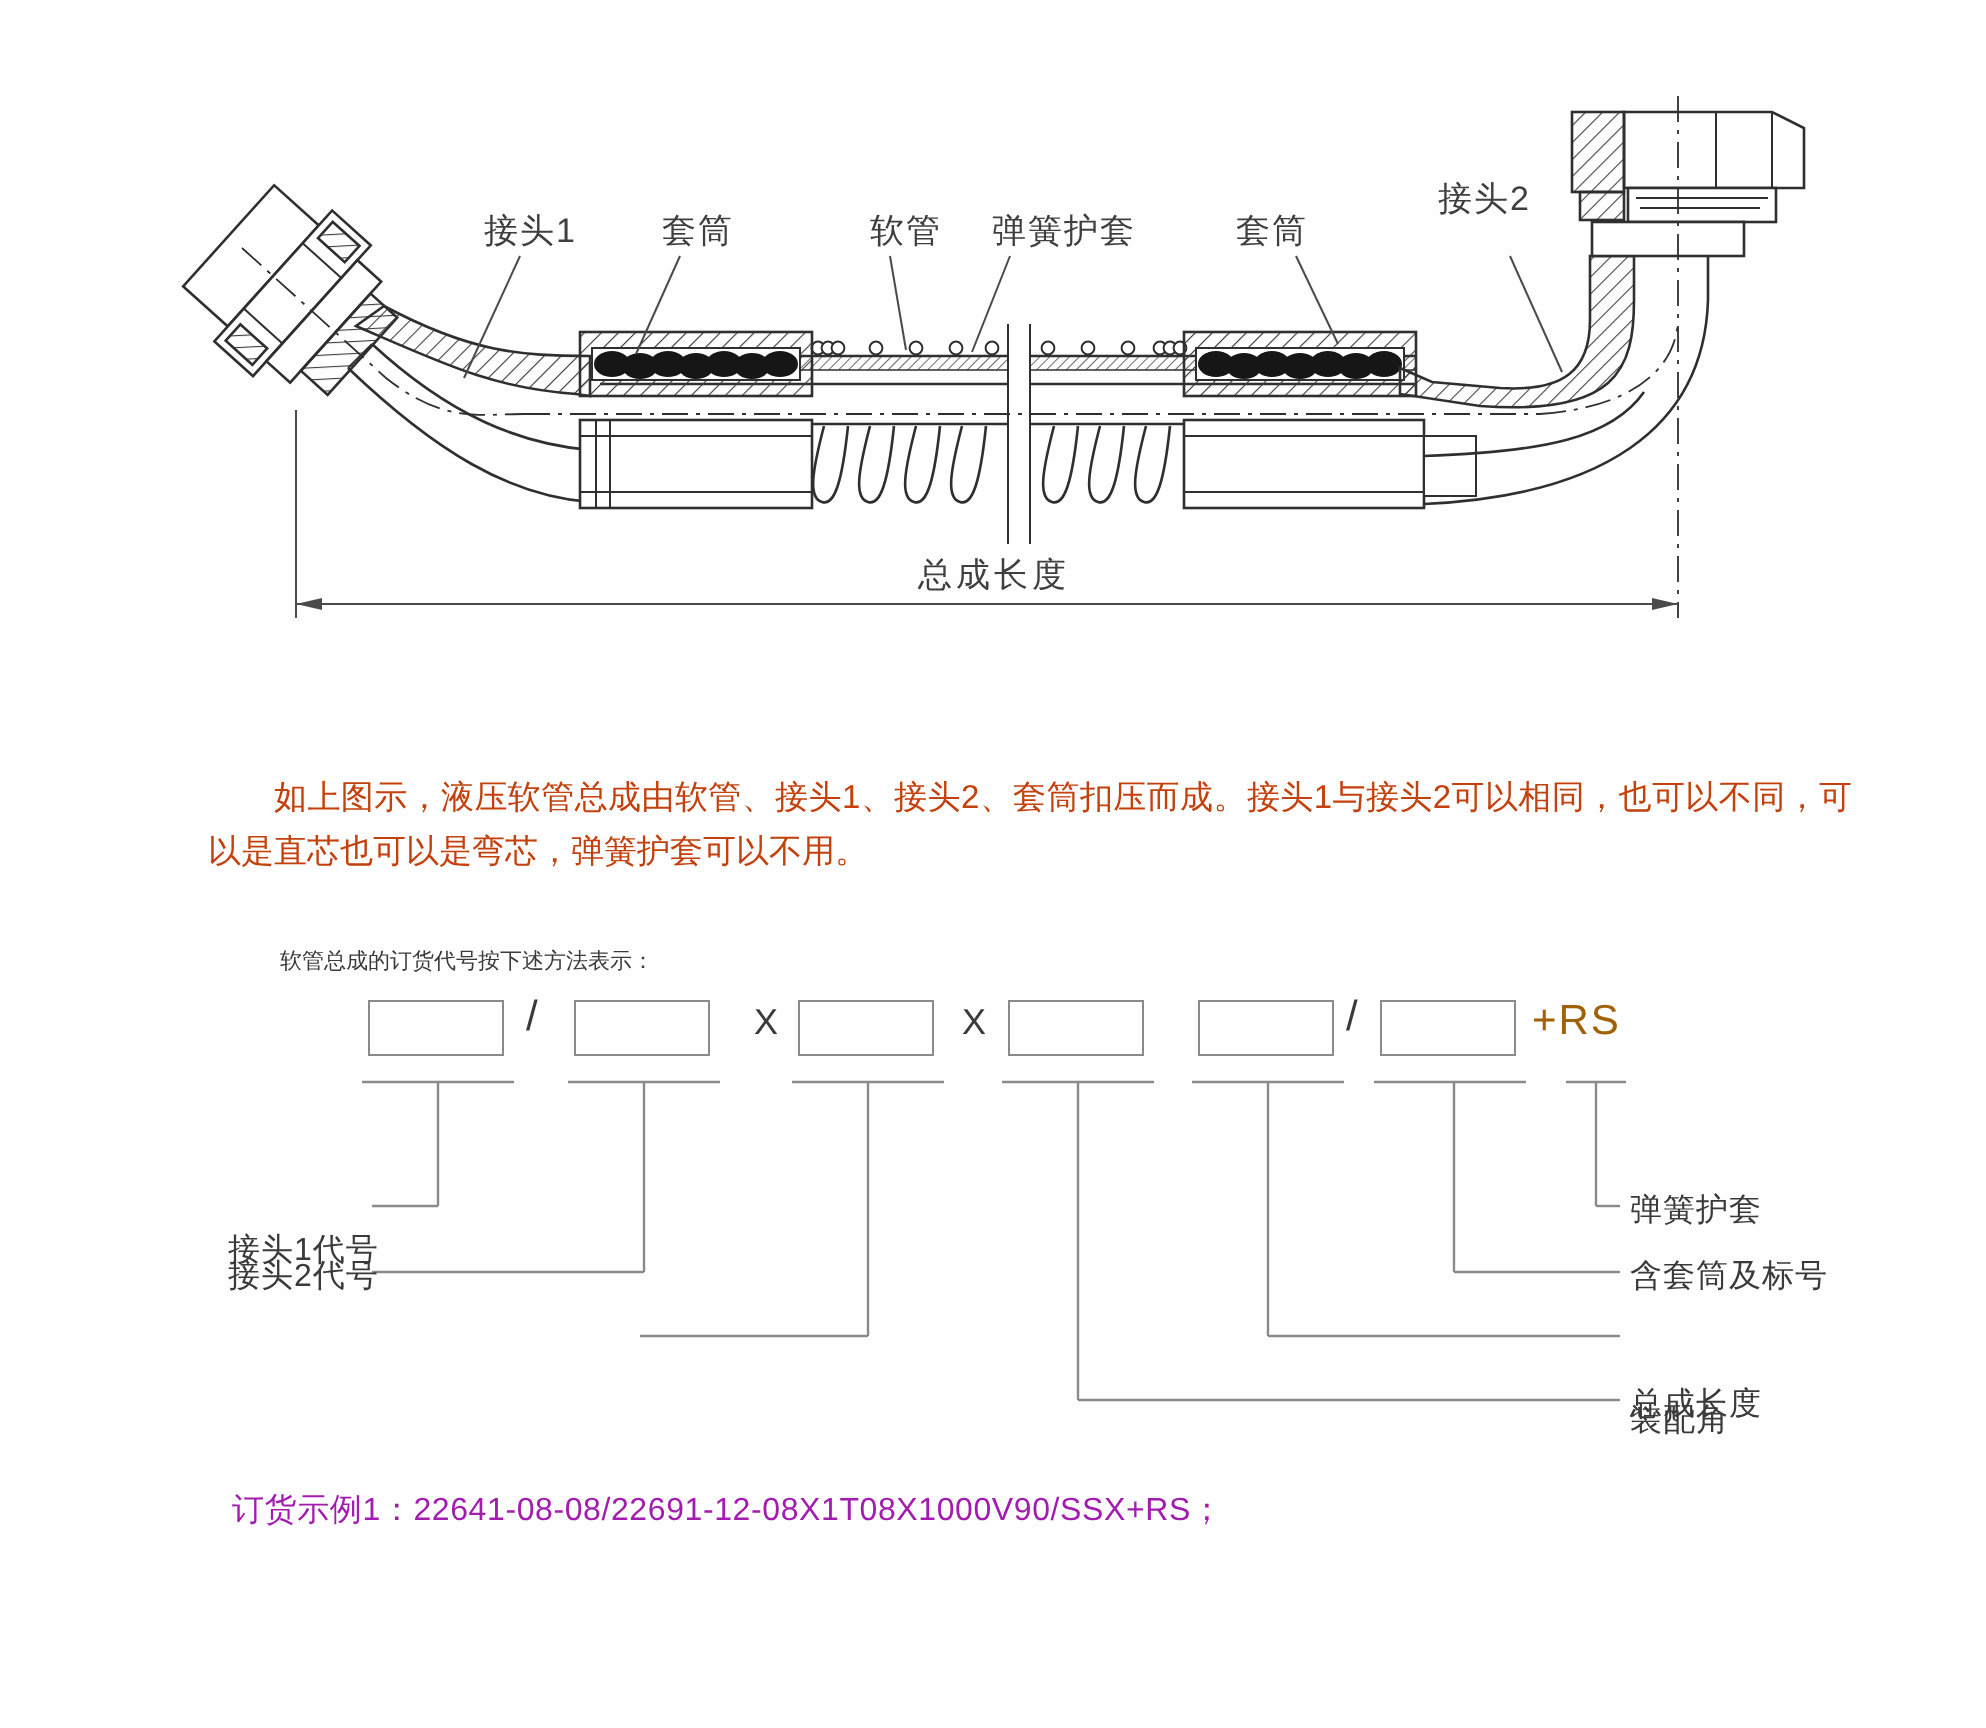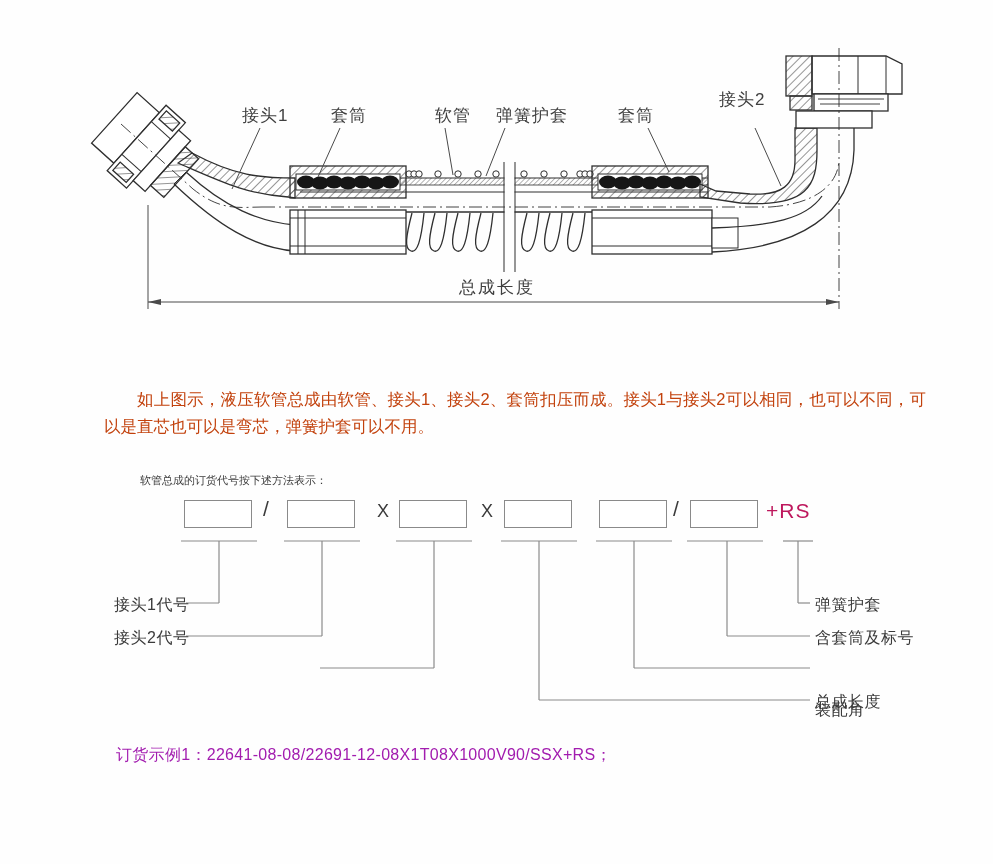--- a/index.html
+++ b/index.html
@@ -20,21 +20,21 @@
     font-size:16.5px;line-height:27px;color:#c2410c;
     text-indent:2em;text-align:justify;
   }
   .codeintro{left:140px;top:449px;font-size:11px;margin-top:24px;}
   .cbox{
     position:absolute;width:66px;height:26px;
     border:1.5px solid #8a8a8a;background:#fff;
   }
   .sep{font-size:21px;color:#3a3a3a;}
   .sepx{font-size:18px;color:#3a3a3a;}
-  .suffix{font-size:21px;color:#be185d;letter-spacing:1px;}
+  .suffix{font-size:21px;color:#a16207;letter-spacing:1px;}
   .lleft{font-size:16px;color:#3a3a3a;letter-spacing:0.5px;}
   .lright{font-size:16px;color:#3a3a3a;letter-spacing:0.5px;}
   .exline{font-size:16px;color:#a21caf;letter-spacing:0.3px;}
 </style>
 </head>
 <body>
 
 <div class="page">
 
   <svg class="gfx" width="993" height="864" viewBox="0 0 993 864">
@@ -233,21 +233,21 @@
   <div class="cbox" style="left:287px;top:500px;"></div>
   <div class="abs sepx" style="left:377px;top:501px;">X</div>
   <div class="cbox" style="left:399px;top:500px;"></div>
   <div class="abs sepx" style="left:481px;top:501px;">X</div>
   <div class="cbox" style="left:504px;top:500px;"></div>
   <div class="cbox" style="left:599px;top:500px;"></div>
   <div class="abs sep" style="left:673px;top:497px;">/</div>
   <div class="cbox" style="left:690px;top:500px;"></div>
   <div class="abs suffix" style="left:766px;top:499px;">+RS</div>
 
-  <div class="abs lleft" style="left:114px;top:595px;">接头1代号</div>
+  <div class="abs lleft" style="left:114px;top:615px;">接头1代号</div>
   <div class="abs lleft" style="left:114px;top:628px;text-align:center;">接头2代号</div>
   <div class="abs lright" style="left:815px;top:595px;">弹簧护套</div>
   <div class="abs lright" style="left:815px;top:628px;">含套筒及标号</div>
   <div class="abs lright" style="left:815px;top:700px;">装配角</div>
   <div class="abs lright" style="left:815px;top:692px;">总成长度</div>
 
   <div class="abs exline" style="left:116px;top:745px;">订货示例1：22641-08-08/22691-12-08X1T08X1000V90/SSX+RS；</div>
 
 </div>
 

